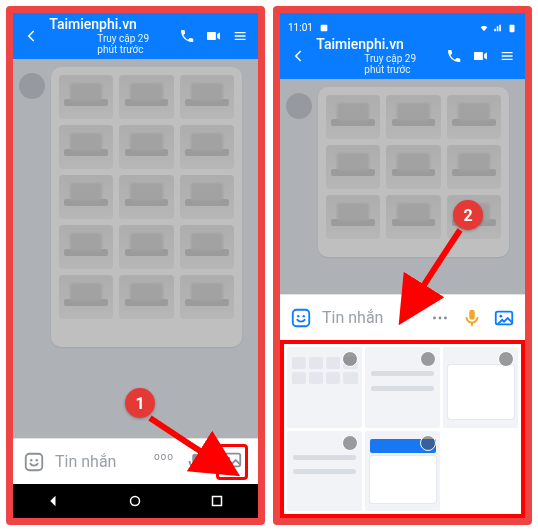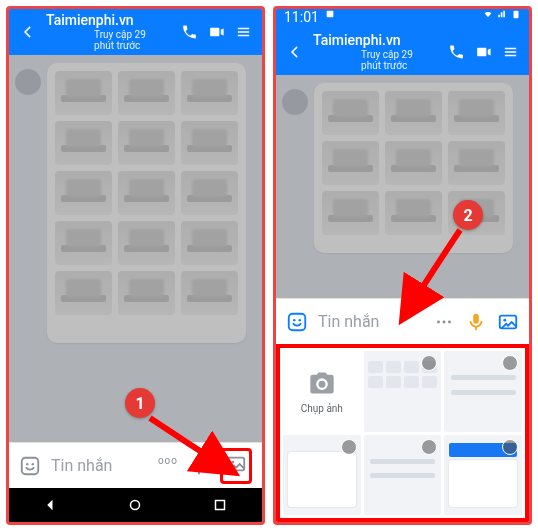--- a/index.html
+++ b/index.html
@@ -13,37 +13,37 @@
   }
   .canvas {
     position: absolute; inset: 0;
     display: flex;
     gap: 8px;
     padding: 6px;
     background: #fff;
   }
   .phone {
     flex: 1;
-    border: 3px solid #ef4444;
+    border: 7px solid #ef4444;
     border-radius: 4px;
     background: #f5f5f5;
     display: flex;
     flex-direction: column;
     position: relative;
     overflow: hidden;
   }
 
   
   .statusbar {
     height: 20px;
     background: #0a7cff;
     color: #fff;
-    font-size: 14px;
-    display: flex;
-    align-items: flex-start;
+    font-size: 10px;
+    display: flex;
+    align-items: flex-end;
     padding: 0 8px;
     gap: 6px;
   }
   .statusbar .right { margin-left: auto; display:flex; gap:4px; align-items:center;}
   .status-icon { width:10px; height:10px; }
 
   
   .header {
     height: 46px;
     background: #0a7cff;
@@ -370,26 +370,20 @@
             <path fill="currentColor" d="M12 14a3 3 0 003-3V6a3 3 0 00-6 0v5a3 3 0 003 3zm5-3a5 5 0 01-10 0H5a7 7 0 006 6.9V21h2v-3.1A7 7 0 0019 11h-2z"></path>
           </svg>
         <svg class="cicon blue" viewBox="0 0 24 24">
             <rect x="3" y="5" width="18" height="14" rx="2" fill="none" stroke="currentColor" stroke-width="2"></rect>
             <circle cx="8.5" cy="10" r="1.5" fill="currentColor"></circle>
             <path d="M21 17l-5-5-4 4-2-2-5 5" fill="none" stroke="currentColor" stroke-width="2"></path>
           </svg>
       </div>
 
       <div class="gallery">
-        <div class="gitem capture">
-          <svg class="camicon" viewBox="0 0 24 24">
-              <path fill="currentColor" d="M9 3l-1.5 2H4a2 2 0 00-2 2v12a2 2 0 002 2h16a2 2 0 002-2V7a2 2 0 00-2-2h-3.5L15 3H9zm3 5a5 5 0 110 10 5 5 0 010-10zm0 2a3 3 0 100 6 3 3 0 000-6z"></path>
-            </svg>
-          <div class="lbl">Chụp ảnh</div>
-        </div>
         <div class="gitem">
           <div class="mock-icons">
               <span></span>
               <span></span>
               <span></span>
               <span></span>
               <span></span>
               <span></span>
               <span></span>
               <span></span>

